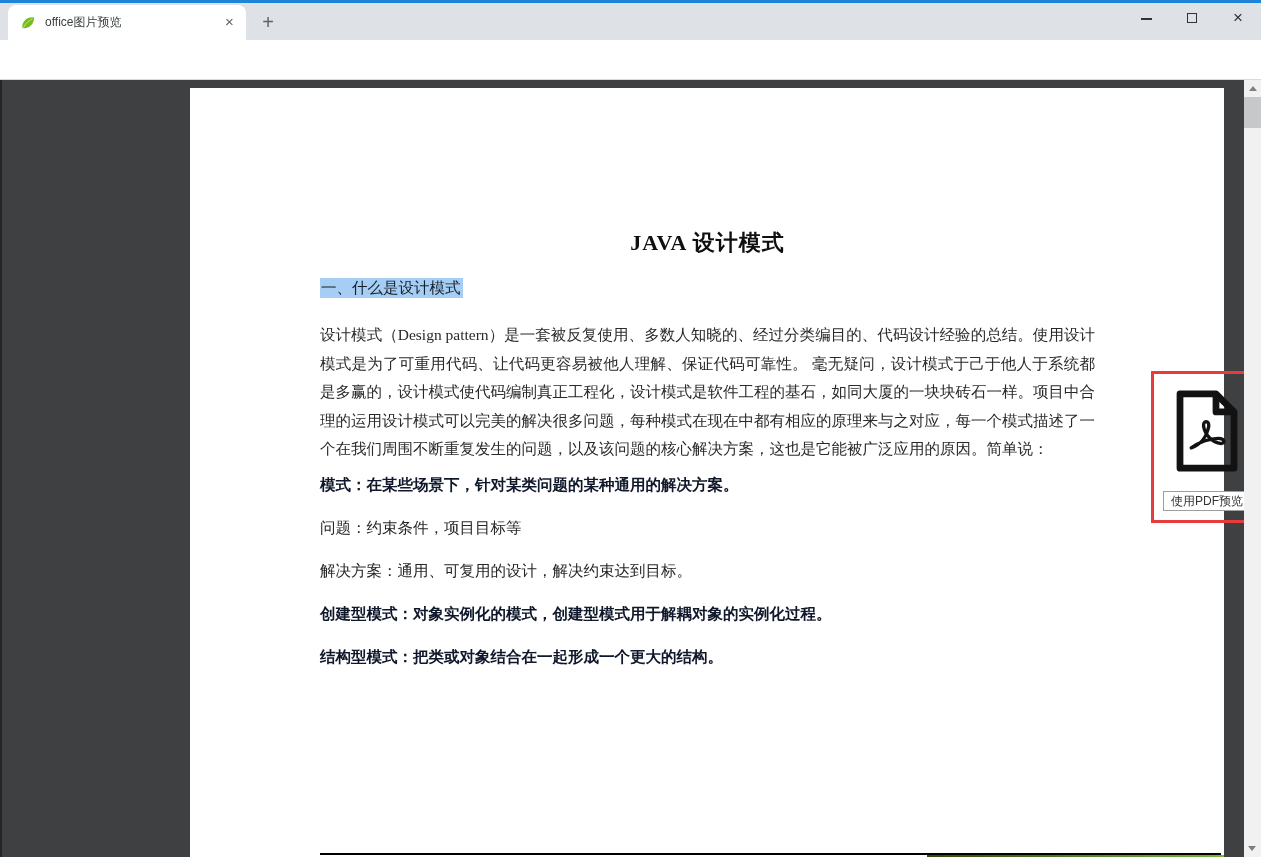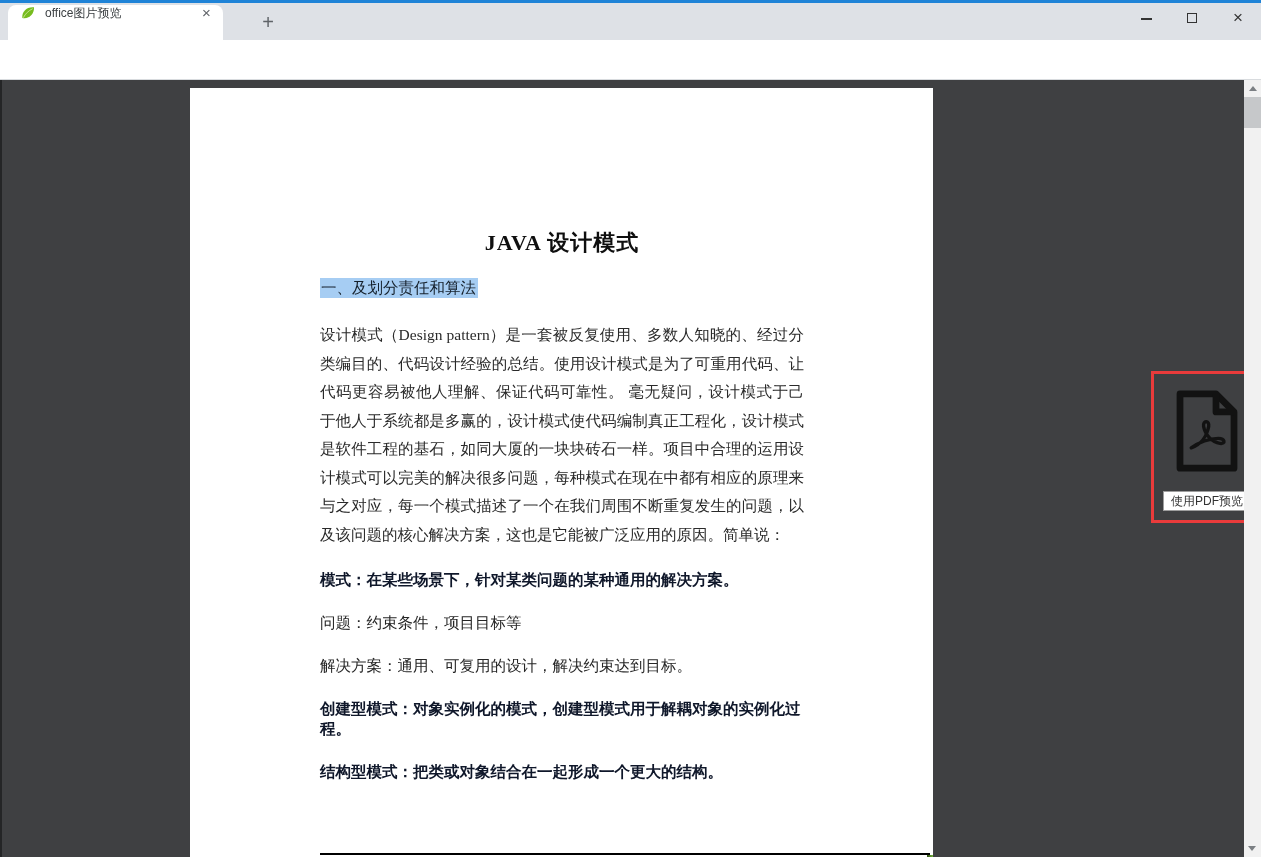--- a/index.html
+++ b/index.html
@@ -2,22 +2,22 @@
 <html><head>
 <meta charset="utf-8">
 <style>
   * { margin:0; padding:0; box-sizing:border-box; }
   html,body { width:1261px; height:857px; overflow:hidden; }
   body { font-family:"Liberation Sans","DejaVu Sans",sans-serif; background:#3f4042; position:relative; }
 
   
   .accent-strip { position:absolute; top:0; left:0; width:1261px; height:3px; background:#1f83d7; }
   .tabstrip { position:absolute; top:3px; left:0; width:1261px; height:37px; background:#dee1e6; }
-  .tab { position:absolute; left:8px; top:2px; width:215px; height:35px; background:#ffffff;
-         border-radius:8px 8px 0 0; display:flex; padding:0 8px 0 12px; }
+  .tab { position:absolute; left:8px; top:2px; width:238px; height:35px; background:#ffffff;
+         border-radius:8px 8px 0 0; display:flex; align-items:center; padding:0 8px 0 12px; }
   .favicon { width:16px; height:16px; flex:0 0 16px; }
   .tab-title { flex:1; margin-left:9px; font-size:12px; color:#3c4043; white-space:nowrap; overflow:hidden; }
   .tab-close { width:17px; height:17px; line-height:15px; text-align:center; color:#5f6368;
                font-size:15px; border-radius:50%; cursor:pointer; }
   .new-tab { position:absolute; left:256px; top:8px; width:24px; height:24px; color:#5f6368;
              font-size:20px; line-height:22px; text-align:center; border-radius:50%; cursor:pointer; }
   .win-controls { position:absolute; right:0; top:0; height:37px; display:flex; }
   .win-btn { width:46px; height:100%; display:flex; align-items:flex-start; justify-content:center; padding-top:8px; cursor:pointer; }
   .glyph-min { width:11px; height:1.5px; background:#333; margin-top:7px; }
   .glyph-max { width:10px; height:10px; border:1.5px solid #333; margin-top:2px; }
@@ -42,27 +42,27 @@
             background:#a98a76; color:#fff; font-size:8px; display:flex; align-items:center;
             justify-content:center; cursor:pointer; letter-spacing:0; }
   .kebab { position:absolute; left:1231px; top:51px; width:14px; height:18px; display:flex;
            flex-direction:column; align-items:center; justify-content:space-between; padding:1px 0; cursor:pointer; }
   .kebab i { width:3.5px; height:3.5px; border-radius:50%; background:#5f6368; }
 
   
   .content { position:absolute; top:80px; left:0; width:1261px; height:777px; background:#3f4042; overflow:hidden; }
   .win-left-edge { position:absolute; left:0; top:0; width:2px; height:100%; background:#242526; }
 
-  .doc-page { position:absolute; left:190px; top:8px; width:743px; height:769px; background:#ffffff;
+  .doc-page { position:absolute; left:190px; top:8px; width:1034px; height:769px; background:#ffffff;
               padding:140px 129px 0 130px; font-family:"Liberation Serif","DejaVu Serif",serif; color:#262626; }
   .doc-title { text-align:center; font-size:22px; font-weight:600; color:#0f0f0f;
                letter-spacing:1px; margin-bottom:20px; }
   .doc-block { font-size:15.5px; line-height:20px; margin-bottom:23px; }
   .doc-h span { background:#a6cdf3; color:#15202b; padding:1px 2px 2px 1px; }
-  .doc-para { line-height:28.5px; text-align:justify; margin-bottom:21px; color:#2a2a2a; }
+  .doc-para { line-height:28.5px; text-align:justify; margin-bottom:11px; color:#2a2a2a; }
   .doc-bold { font-weight:bold; color:#0f172a; }
   .fig-top-line { position:absolute; left:130px; right:3px; top:765px; height:2px; background:#000; }
   .fig-green-sliver { position:absolute; left:737px; right:0; top:767px; height:3px;
                       background:linear-gradient(90deg,#2d4a12,#74b53e); }
 
   
   .pdf-btn { position:absolute; left:1151px; top:291px; width:112px; height:152px;
              border:3px solid #e93b3b; cursor:pointer; }
   .pdf-btn svg { display:block; margin:15px auto 0; }
   .pdf-label { position:absolute; bottom:9px; left:50%; transform:translateX(-50%);
@@ -173,21 +173,21 @@
       <i></i>
     </div>
 </div>
 
 <div class="content">
   <div class="win-left-edge"></div>
 
   <div class="doc-page">
     <div class="doc-title">JAVA 设计模式</div>
 
-    <div class="doc-block doc-h"><span>一、及划分责任和算法</span></div>
+    <div class="doc-block doc-h"><span>一、什么是设计模式</span></div>
     <div class="doc-block doc-para">设计模式（Design pattern）是一套被反复使用、多数人知晓的、经过分类编目的、代码设计经验的总结。使用设计模式是为了可重用代码、让代码更容易被他人理解、保证代码可靠性。 毫无疑问，设计模式于己于他人于系统都是多赢的，设计模式使代码编制真正工程化，设计模式是软件工程的基石，如同大厦的一块块砖石一样。项目中合理的运用设计模式可以完美的解决很多问题，每种模式在现在中都有相应的原理来与之对应，每一个模式描述了一个在我们周围不断重复发生的问题，以及该问题的核心解决方案，这也是它能被广泛应用的原因。简单说：</div>
     <div class="doc-block doc-bold">模式：在某些场景下，针对某类问题的某种通用的解决方案。</div>
     <div class="doc-block">问题：约束条件，项目目标等</div>
     <div class="doc-block">解决方案：通用、可复用的设计，解决约束达到目标。</div>
     <div class="doc-block doc-bold">创建型模式：对象实例化的模式，创建型模式用于解耦对象的实例化过程。</div>
     <div class="doc-block doc-bold">结构型模式：把类或对象结合在一起形成一个更大的结构。</div>
 
     <div class="fig-top-line"></div>
     <div class="fig-green-sliver"></div>
   </div>

